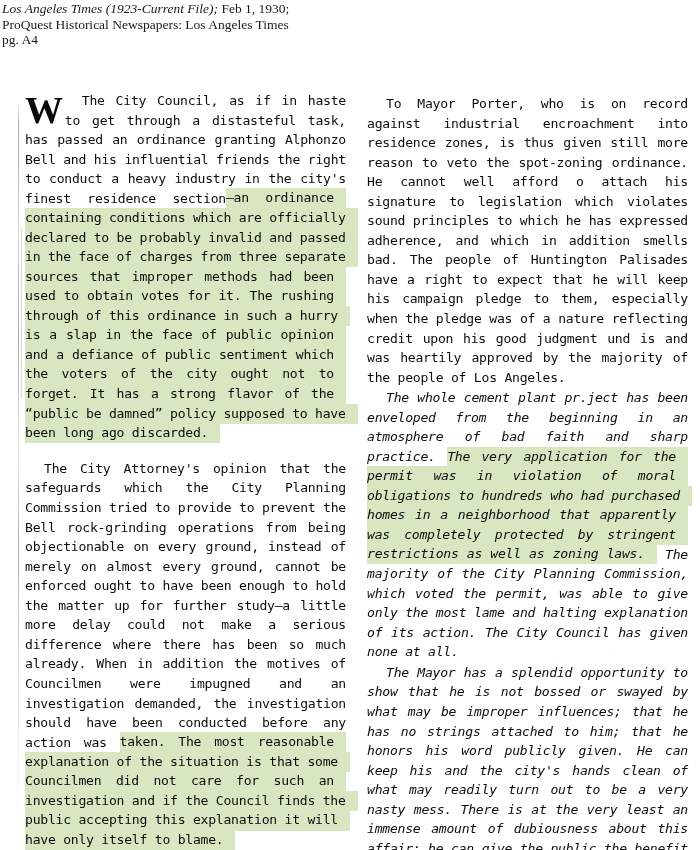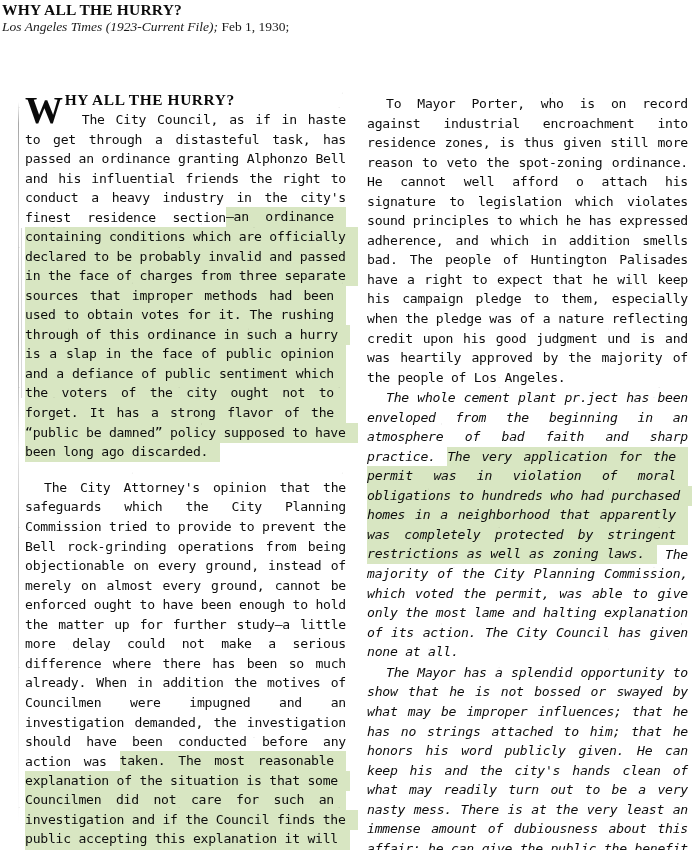--- a/index.html
+++ b/index.html
@@ -148,37 +148,37 @@
       radial-gradient(circle at 38% 57%, rgba(60,60,60,0.4) 0.5px, transparent 0.9px),
       radial-gradient(circle at 84% 73%, rgba(60,60,60,0.4) 0.5px, transparent 0.9px),
       radial-gradient(circle at 27% 88%, rgba(60,60,60,0.4) 0.5px, transparent 0.9px);
     background-size: 160px 140px, 210px 190px, 180px 160px, 240px 200px, 200px 170px;
   }
 </style>
 </head>
 <body>
 
 <div id="citation-header">
-  <div id="citation-title">WHY ALL THE HURRY?</div>
   <div class="cite-line">
     <span class="cite-italic">Los Angeles Times (1923-Current File);</span>
     <span>Feb 1, 1930;</span>
   </div>
+  <div class="cite-line">ProQuest Historical Newspapers: Los Angeles Times</div>
+  <div class="cite-line">pg. A4</div>
 </div>
 
 <div id="article-scan">
 
   <div id="scan-gutter-line"></div>
   <div id="scan-gutter-line2"></div>
 
   <div class="column" id="column-left">
 
     <p id="lead-para">
       <span id="dropcap">W</span>
-      <span id="headline-kicker">HY ALL THE HURRY?</span>
       <span class="lead-first">The City Council, as if in haste to get through a distasteful task, has passed an ordinance granting Alphonzo Bell and his influential friends the right to conduct a heavy industry in the city's finest residence section</span><mark class="hl" style="background: rgb(216, 230, 194);">—an ordinance containing conditions which are officially declared to be probably invalid and passed in the face of charges from three separate sources that improper methods had been used to obtain votes for it. The rushing through of this ordinance in such a hurry is a slap in the face of public opinion and a defiance of public sentiment which the voters of the city ought not to forget. It has a strong flavor of the “public be damned” policy supposed to have been long ago discarded.</mark>
     </p>
 
     <p class="para indent"><span>The City Attorney's opinion that the safeguards which the City Planning Commission tried to provide to prevent the Bell rock-grinding operations from being objectionable on every ground, instead of merely on almost every ground, cannot be enforced ought to have been enough to hold the matter up for further study—a little more delay could not make a serious difference where there has been so much already. When in addition the motives of Councilmen were impugned and an investigation demanded, the investigation should have been conducted before any action was </span><mark class="hl" style="background: rgb(216, 230, 194);">taken. The most reasonable explanation of the situation is that some Councilmen did not care for such an investigation and if the Council finds the public accepting this explanation it will have only itself to blame.</mark></p>
   </div>
 
   <div class="column" id="column-right">
 
     <p class="para indent"><span>To Mayor Porter, who is on record against industrial encroachment into residence zones, is thus given still more reason to veto the spot-zoning ordinance. He cannot well afford o attach his signature to legislation which violates sound principles to which he has expressed adherence, and which in addition smells bad. The people of Huntington Palisades have a right to expect that he will keep his campaign pledge to them, especially when the pledge was of a nature reflecting credit upon his good judgment und is and was heartily approved by the majority of the people of Los Angeles.</span></p>
 

